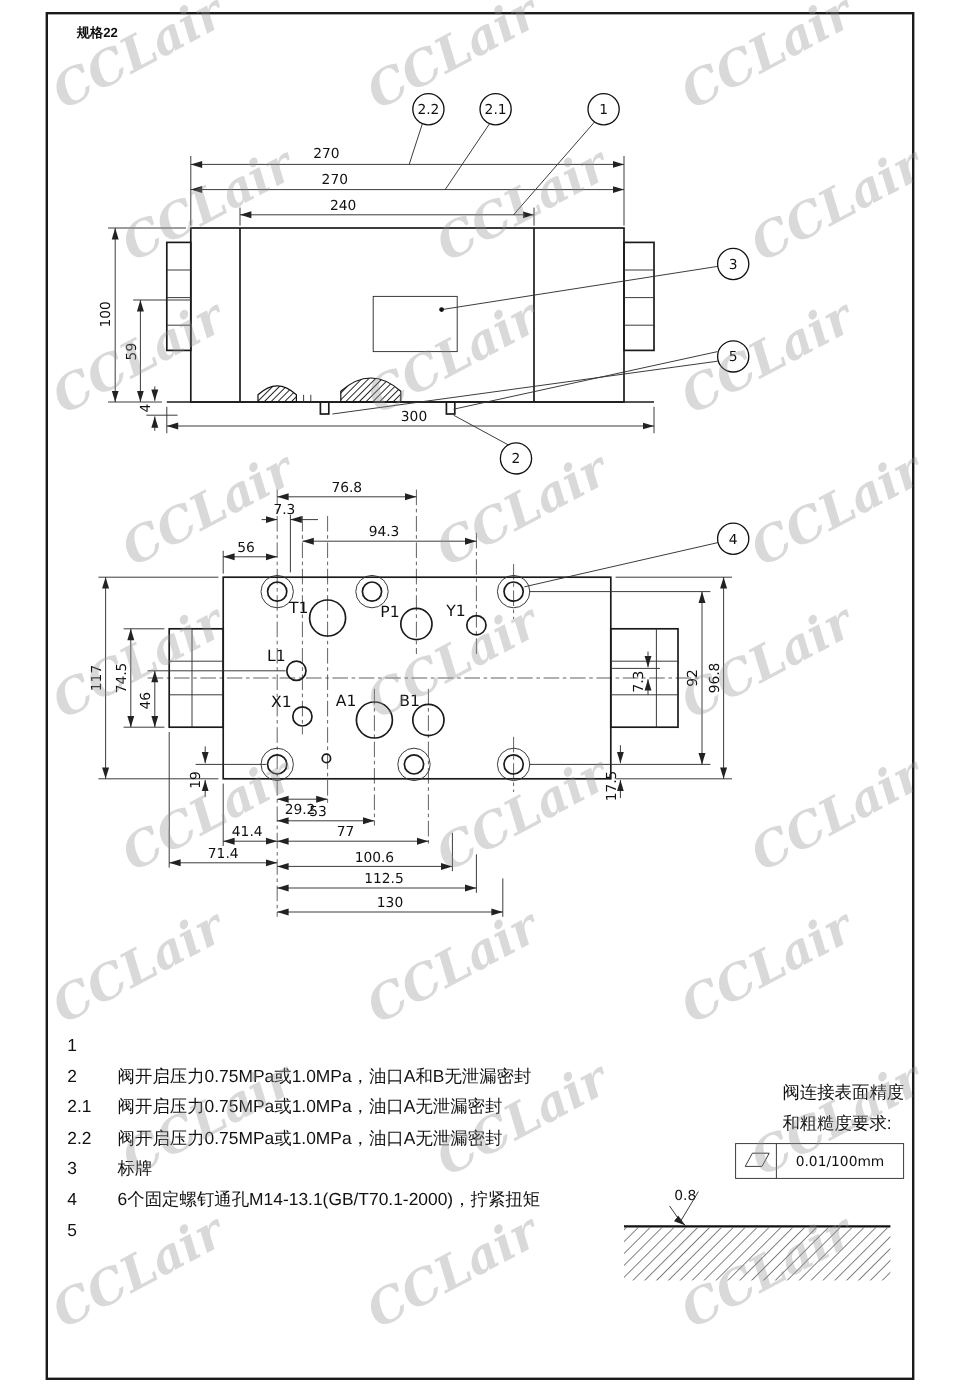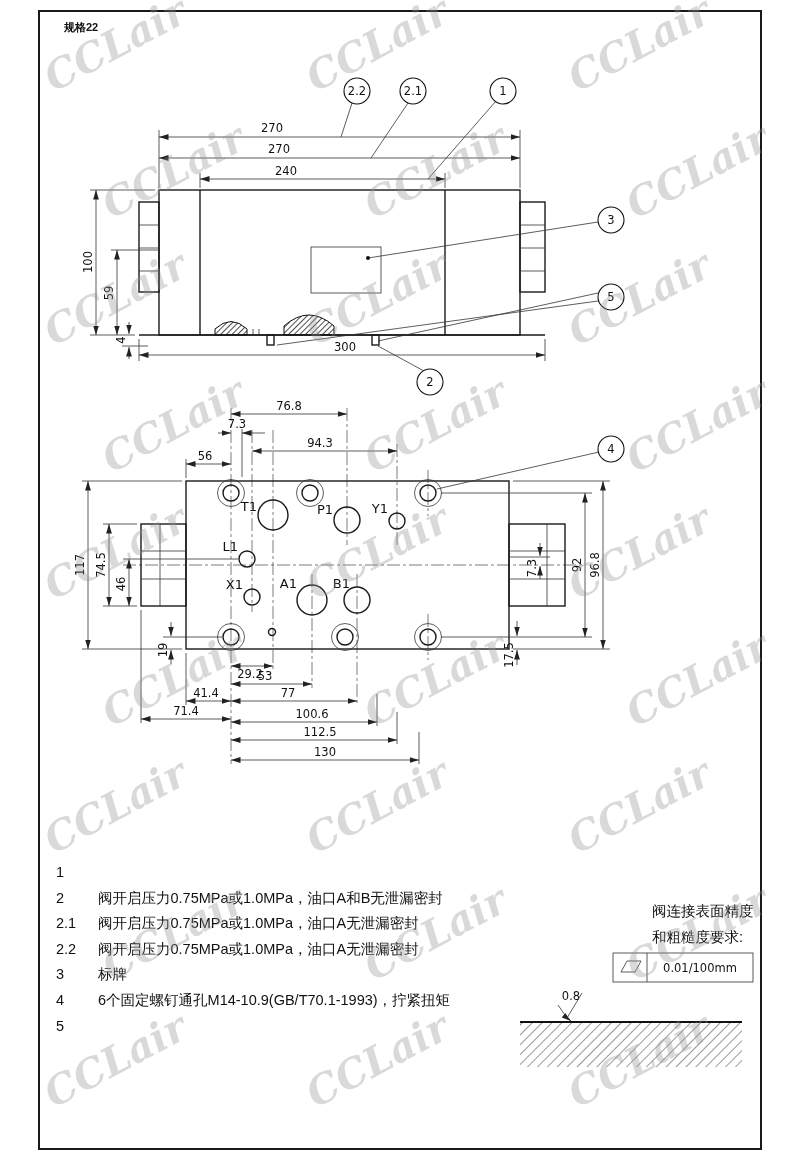--- a/index.html
+++ b/index.html
@@ -335,21 +335,21 @@
   <div class="note-row">
     <span class="note-num">2.2</span>
     <span class="note-text">阀开启压力0.75MPa或1.0MPa，油口A无泄漏密封</span>
   </div>
   <div class="note-row">
     <span class="note-num">3</span>
     <span class="note-text">标牌</span>
   </div>
   <div class="note-row">
     <span class="note-num">4</span>
-    <span class="note-text">6个固定螺钉通孔M14-10.9(GB/T70.1-1993)，拧紧扭矩</span>
+    <span class="note-text">6个固定螺钉通孔M14-13.1(GB/T70.1-2000)，拧紧扭矩</span>
   </div>
   <div class="note-row">
     <span class="note-num">5</span>
   </div>
 </div>
 
 <div class="surface-text">
   <div>阀连接表面精度</div>
   <div>和粗糙度要求:</div>
 </div>

